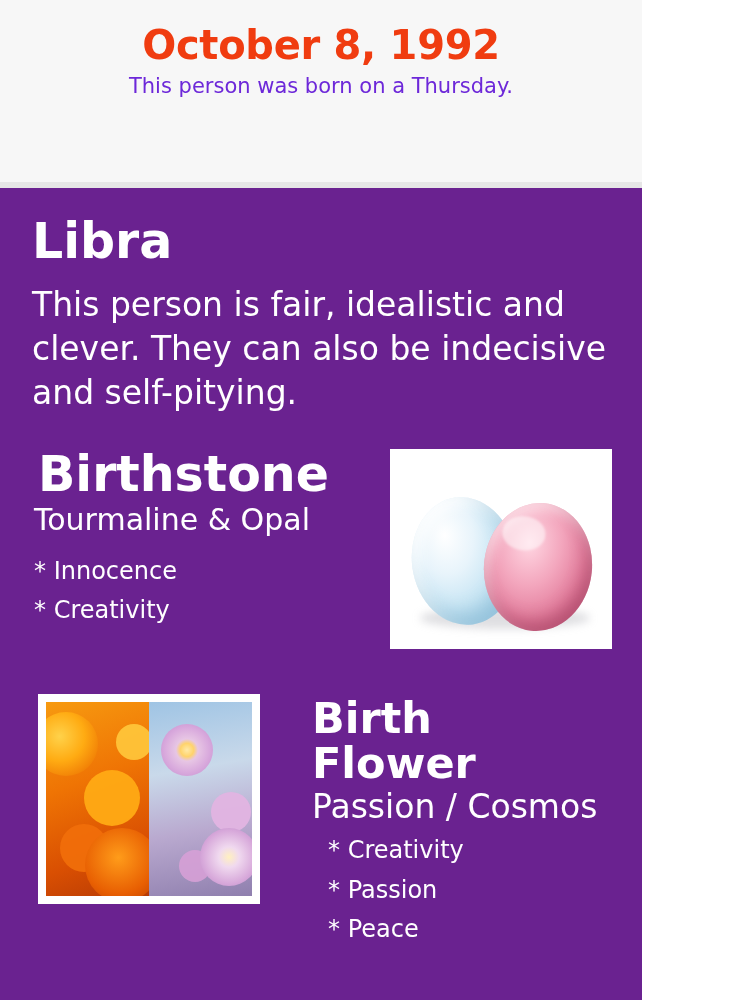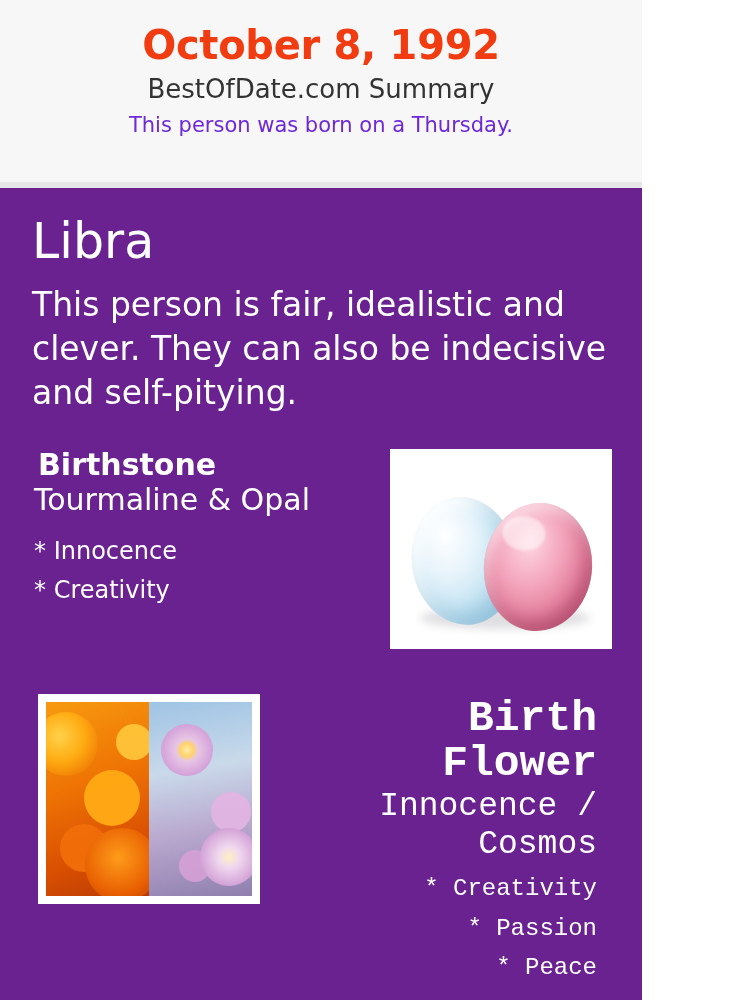--- a/index.html
+++ b/index.html
@@ -61,21 +61,21 @@
     width: 100%;
     height: 812px;
     box-sizing: border-box;
     padding: 20px 30px 0 30px;
     position: relative;
     color: #ffffff;
   }
 
   .sign-name {
     font-size: 49px;
-    font-weight: normal;
+    font-weight: bold;
     line-height: 1.05;
     margin: 8px 0 6px 2px;
     color: #ffffff;
   }
   .sign-desc {
     font-size: 33px;
     line-height: 1.33;
     margin: 16px 0 8px 2px;
     color: #ffffff;
     max-width: 600px;
@@ -84,21 +84,21 @@
   
   .stone-section {
     position: relative;
     margin-top: 34px;
     min-height: 215px;
   }
   .stone-text {
     width: 440px;
   }
   .stone-title {
-    font-size: 30px;
+    font-size: 49px;
     font-weight: bold;
     line-height: 1.05;
     margin: 0 0 2px 8px;
     color: #ffffff;
   }
   .stone-names {
     font-size: 30px;
     line-height: 1.15;
     margin: 0 0 18px 4px;
     color: #ffffff;
@@ -251,23 +251,22 @@
     right: -6px; bottom: 10px;
     width: 58px; height: 58px;
     border-radius: 50%;
     background: radial-gradient(circle at 50% 50%, #fff0c0 0%, #f0d9ef 25%, #d7a8da 65%, #b583c4 100%);
   }
 
   .flower-text {
     position: absolute;
     left: 248px;
     top: 0px;
-    right: 15px;
-    text-align: right;
-    font-family: Liberation Mono, monospace;
+    right: 8px;
+    text-align: left;
   }
   .flower-title {
     font-size: 43px;
     font-weight: bold;
     line-height: 1.05;
     margin: 2px 0 2px 34px;
     color: #ffffff;
   }
   .flower-names {
     font-size: 33px;
@@ -283,21 +282,20 @@
     margin-bottom: 6px;
   }
 </style>
 </head>
 <body>
 
 <div class="page">
 
   <div class="header">
     <div class="header-date">October 8, 1992</div>
-    <div class="header-sub">BestOfDate.com Summary</div>
     <div class="header-note">This person was born on a Thursday.</div>
   </div>
 
   <div class="divider"></div>
 
   <div class="body-panel">
 
     <div class="sign-name">Libra</div>
     <div class="sign-desc">This person is fair, idealistic and clever. They can also be indecisive and self-pitying.</div>
 
@@ -319,21 +317,21 @@
 
     <div class="flower-section">
       <div class="flower-photo">
         <div class="inner">
           <div class="marigold"></div>
           <div class="cosmos"></div>
         </div>
       </div>
       <div class="flower-text">
         <div class="flower-title">Birth Flower</div>
-        <div class="flower-names">Innocence / Cosmos</div>
+        <div class="flower-names">Passion / Cosmos</div>
         <div class="flower-bullets">
           <div class="bullet">* Creativity</div>
           <div class="bullet">* Passion</div>
           <div class="bullet">* Peace</div>
         </div>
       </div>
     </div>
 
   </div>
 </div>

